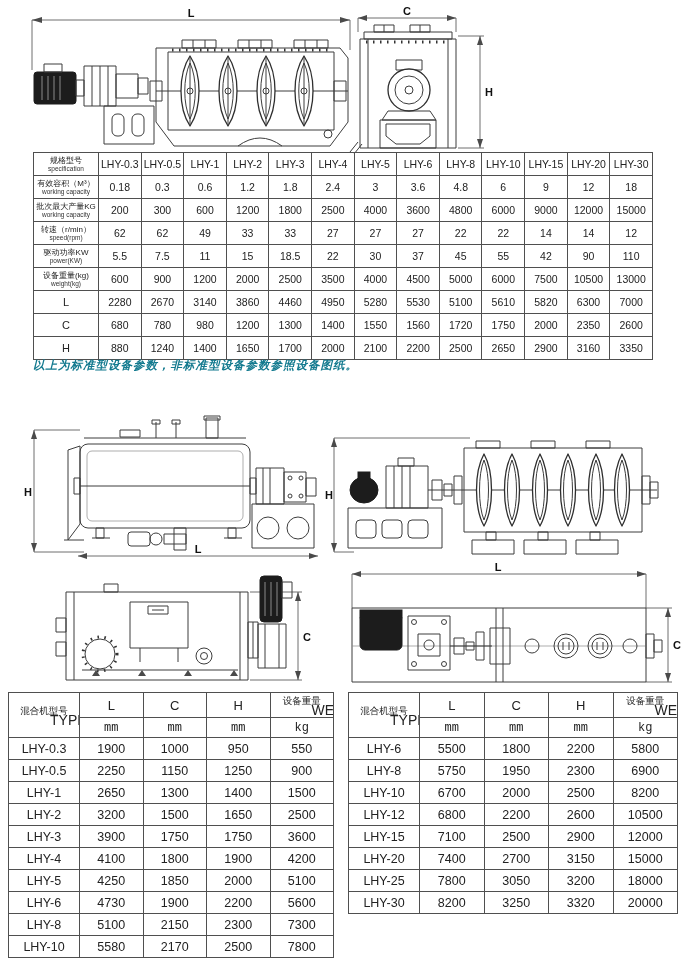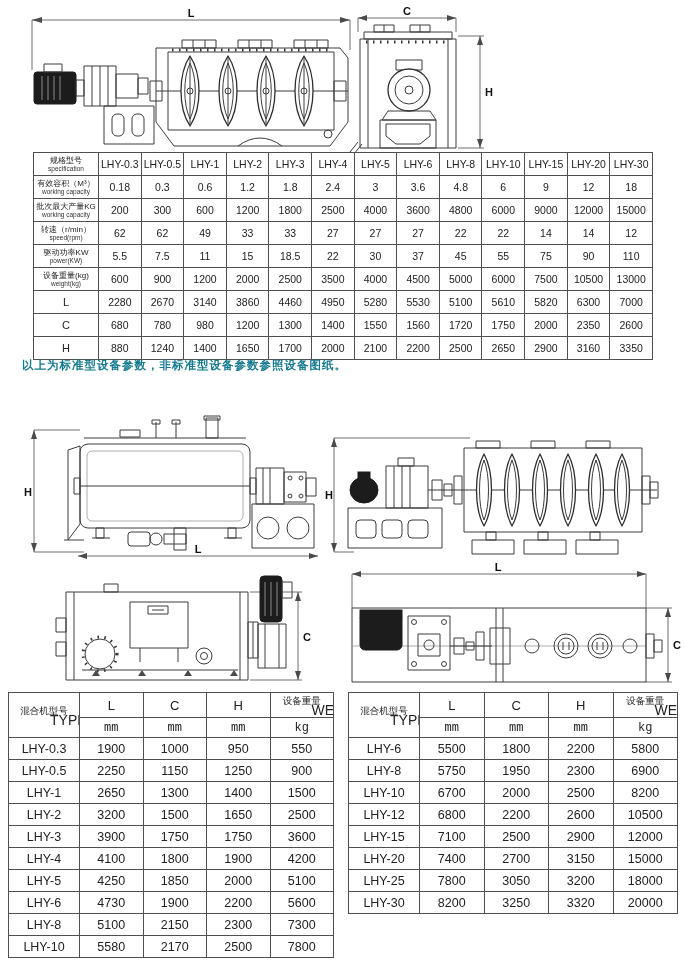--- a/index.html
+++ b/index.html
@@ -33,21 +33,21 @@
   .dimtbl td:first-child{width:68px;}
   .dimtbl thead tr:first-child td{height:24px;}
   .dimtbl .unit{height:19px;font-size:12px;font-family:Liberation Mono, monospace;}
   .dimtbl tbody td{height:21px;}
   .dimtbl .zh2{font-size:9.5px;line-height:11px;}
   .dimtbl .en2{font-size:14px;line-height:9px;margin-left:40px;}
   .dimtbl .letter{font-size:13px;}
   #dim-table-left{left:8px;top:692px;width:326px;}
   #dim-table-right{left:348px;top:692px;width:330px;}
 
-  .note{position:absolute;left:22px;top:358px;}
+  .note{position:absolute;left:33px;top:358px;font-style:italic;}
   .note-zh{font-size:11.5px;font-weight:bold;letter-spacing:1px;line-height:14px;}
   .note-en{font-size:8.5px;font-weight:bold;line-height:11px;}
 </style>
 </head>
 <body>
 
 <div id="page">
 
   <svg style="left:26px;top:6px" width="332" height="148" viewBox="0 0 332 148">
     <line class="dim" x1="6" y1="14" x2="324" y2="14"></line>
@@ -234,21 +234,21 @@
           <td>5.5</td>
           <td>7.5</td>
           <td>11</td>
           <td>15</td>
           <td>18.5</td>
           <td>22</td>
           <td>30</td>
           <td>37</td>
           <td>45</td>
           <td>55</td>
-          <td>75</td>
+          <td>42</td>
           <td>90</td>
           <td>110</td>
         </tr>
         <tr>
           <td class="rowhead">
             <div class="zh">设备重量(kg)</div>
             <div class="en">weight(kg)</div>
           </td>
           <td>600</td>
           <td>900</td>

